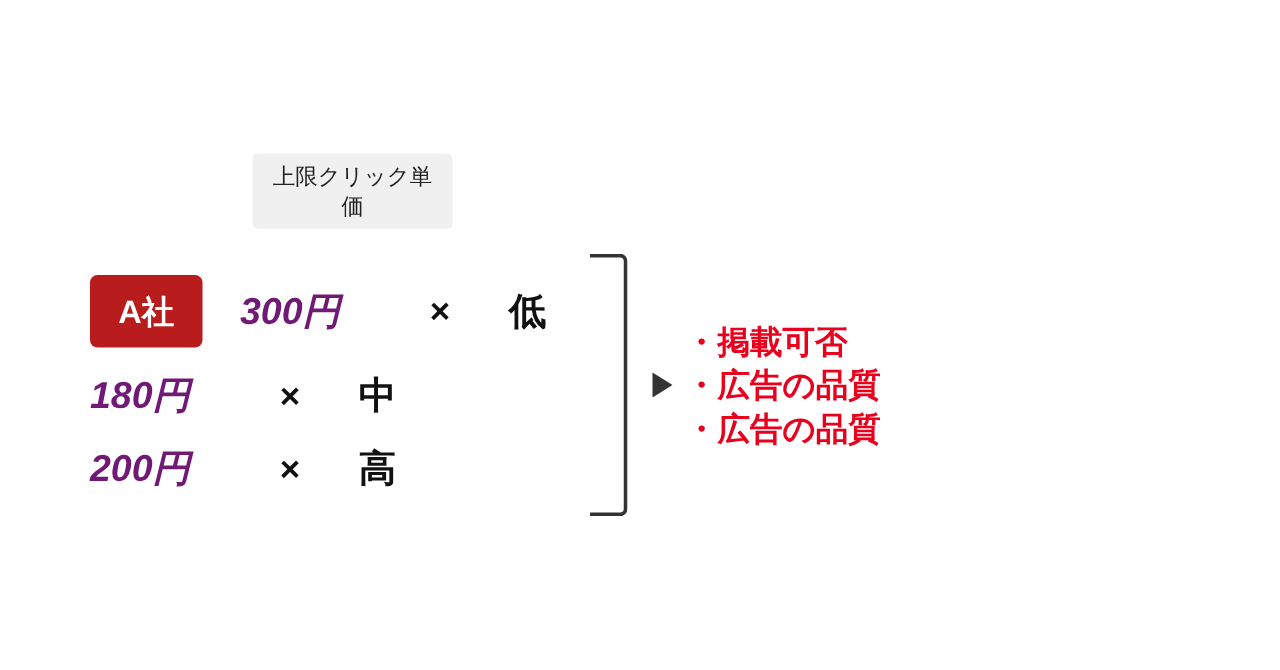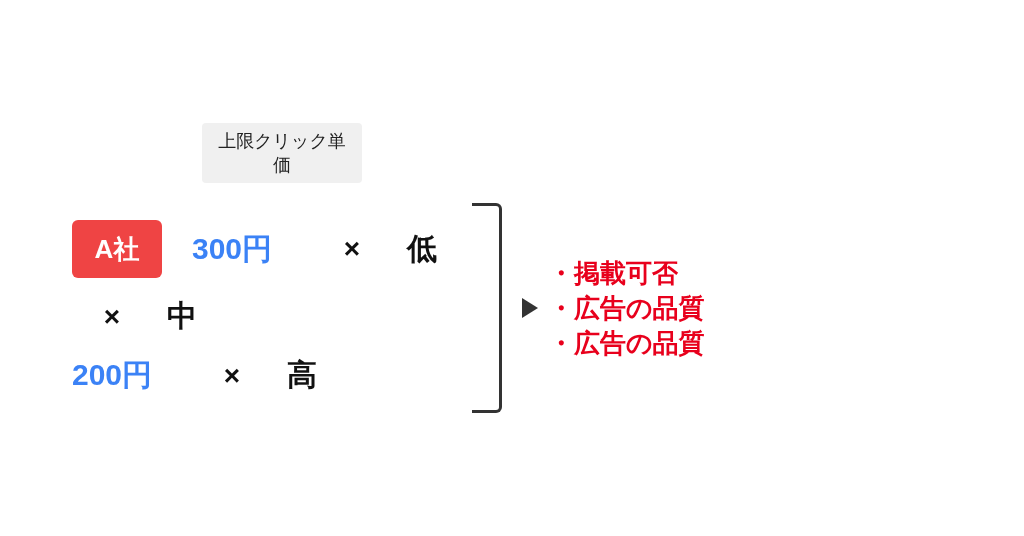--- a/index.html
+++ b/index.html
@@ -67,38 +67,39 @@
 
     .data-row {
       display: flex;
       align-items: center;
       gap: 0;
     }
 
     .company-badge {
       width: 90px;
       height: 58px;
-      background: #ef4444;
+      background: #b91c1c;
       border-radius: 6px;
       display: flex;
       align-items: center;
       justify-content: center;
       font-size: 26px;
       font-weight: 700;
       color: #ffffff;
       margin-right: 30px;
       flex-shrink: 0;
     }
 
     .price-value {
       font-size: 30px;
       font-weight: 700;
-      color: #3b82f6;
+      color: #701a75;
       width: 120px;
       text-align: left;
+      font-style: italic;
     }
 
     .multiply-sign {
       font-size: 28px;
       font-weight: 700;
       color: #111;
       width: 40px;
       text-align: center;
       margin: 0 20px;
     }
@@ -177,20 +178,21 @@
       <div class="data-row">
         <div class="company-badge">
           <span>A社</span>
         </div>
         <span class="price-value">300円</span>
         <span class="multiply-sign">×</span>
         <span class="quality-value">低</span>
       </div>
 
       <div class="data-row">
+        <span class="price-value">180円</span>
         <span class="multiply-sign">×</span>
         <span class="quality-value">中</span>
       </div>
 
       <div class="data-row">
         <span class="price-value">200円</span>
         <span class="multiply-sign">×</span>
         <span class="quality-value">高</span>
       </div>
 

